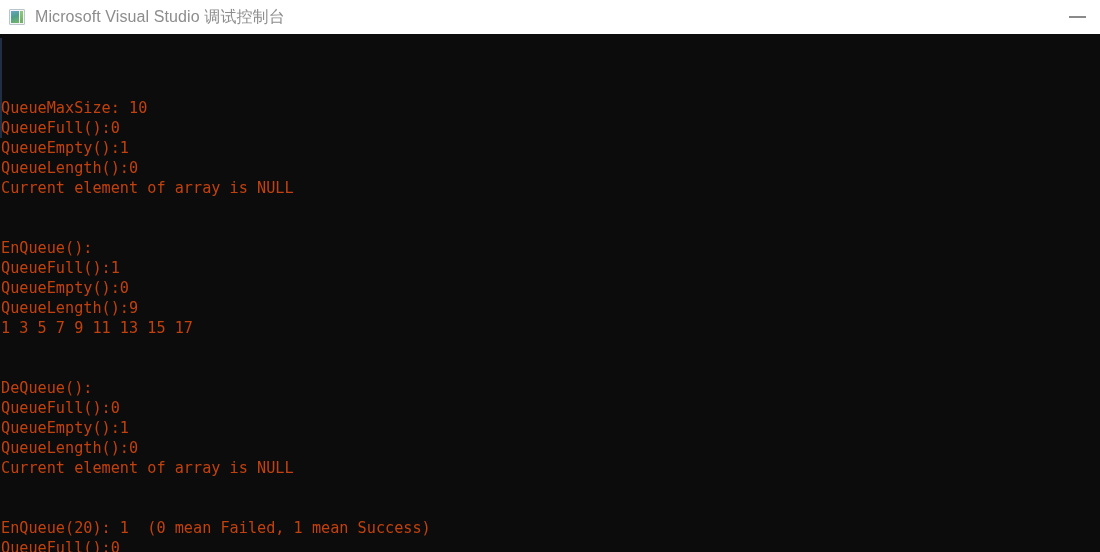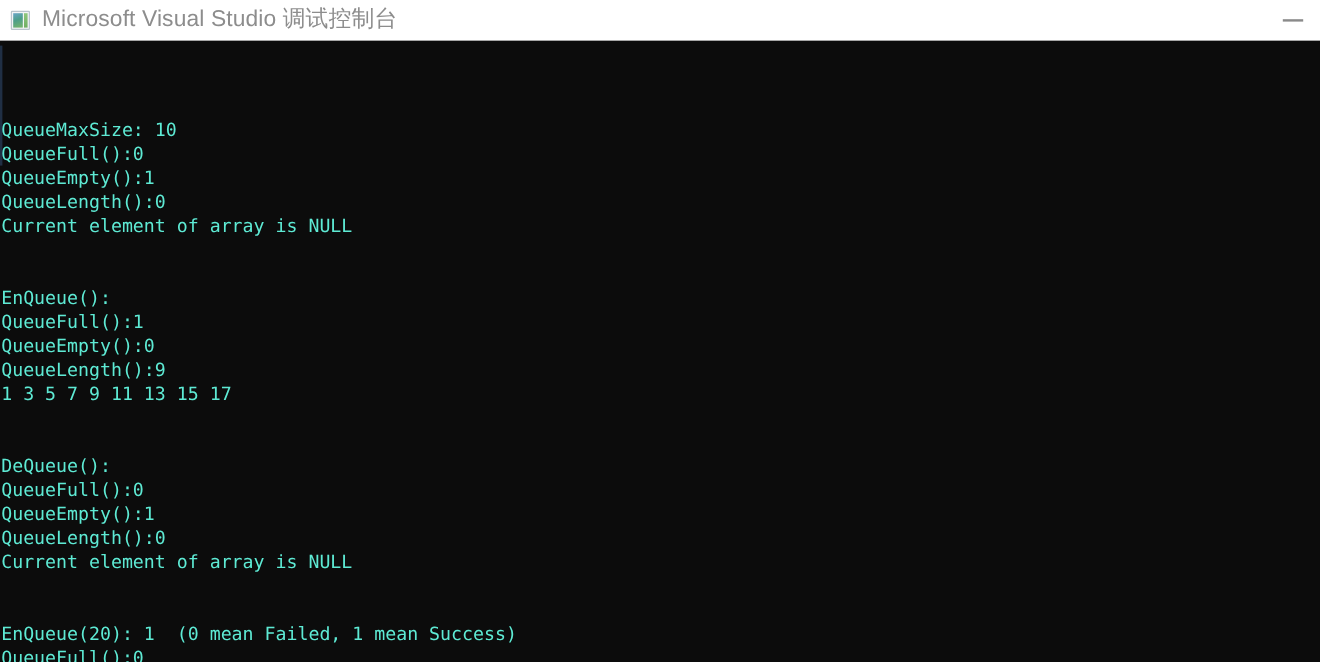--- a/index.html
+++ b/index.html
@@ -61,21 +61,21 @@
   .app-icon .glyph-right {
     position: absolute;
     left: 10px;
     top: 1px;
     width: 3px;
     height: 12px;
     background: linear-gradient(180deg, #8fc77e 0%, #6fae62 100%);
   }
   .title-text {
     margin-left: 10px;
-    font-size: 19px;
+    font-size: 16px;
     color: #8d8d8d;
     letter-spacing: 0.1px;
     white-space: nowrap;
     line-height: 34px;
   }
   .window-controls {
     display: flex;
     align-items: stretch;
     height: 34px;
     flex: 0 0 auto;
@@ -142,17 +142,17 @@
       </span>
       <span class="title-text">Microsoft Visual Studio 调试控制台</span>
     </div>
     <div class="window-controls">
       <button class="winbtn">
         <span class="dash"></span>
       </button>
     </div>
   </div>
 
-  <div class="console" id="console-output" style="color: #5eead4; background: rgb(12, 12, 12);">
+  <div class="console" id="console-output" style="color: #c2410c; background: rgb(12, 12, 12);">
     <div class="caret-col"></div>
   <div class="console-line">QueueMaxSize: 10</div><div class="console-line">QueueFull():0</div><div class="console-line">QueueEmpty():1</div><div class="console-line">QueueLength():0</div><div class="console-line">Current element of array is NULL</div><div class="console-line blank">&nbsp;</div><div class="console-line blank">&nbsp;</div><div class="console-line">EnQueue():</div><div class="console-line">QueueFull():1</div><div class="console-line">QueueEmpty():0</div><div class="console-line">QueueLength():9</div><div class="console-line">1 3 5 7 9 11 13 15 17</div><div class="console-line blank">&nbsp;</div><div class="console-line blank">&nbsp;</div><div class="console-line">DeQueue():</div><div class="console-line">QueueFull():0</div><div class="console-line">QueueEmpty():1</div><div class="console-line">QueueLength():0</div><div class="console-line">Current element of array is NULL</div><div class="console-line blank">&nbsp;</div><div class="console-line blank">&nbsp;</div><div class="console-line">EnQueue(20): 1  (0 mean Failed, 1 mean Success)</div><div class="console-line">QueueFull():0</div></div>
 
 </div>
 
 </body></html>

